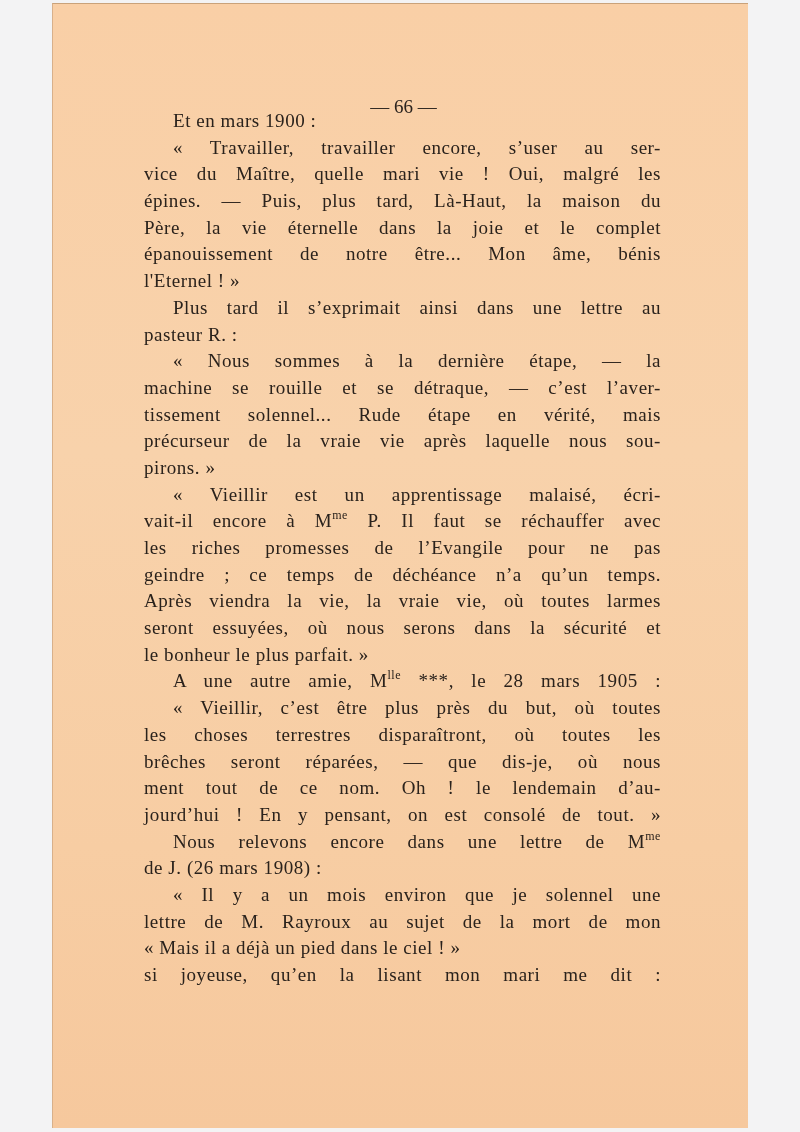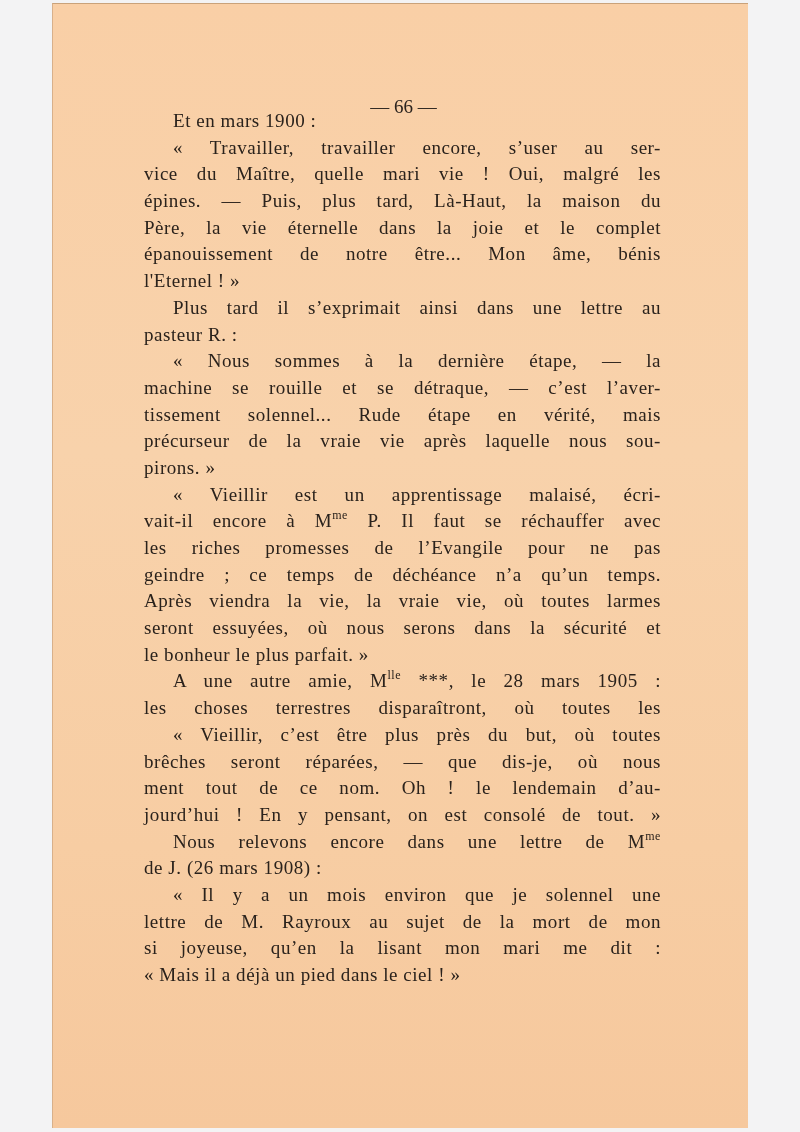--- a/index.html
+++ b/index.html
@@ -90,25 +90,25 @@
       <span class="line"><span>précurseur de la vraie vie après laquelle nous sou-</span></span>
       <span class="line last"><span>pirons. »</span></span>
       <span class="line indent"><span>« Vieillir est un apprentissage malaisé, écri-</span></span>
       <span class="line"><span>vait-il encore à M</span><sup>me</sup><span> P. Il faut se réchauffer avec</span></span>
       <span class="line"><span>les riches promesses de l’Evangile pour ne pas</span></span>
       <span class="line"><span>geindre ; ce temps de déchéance n’a qu’un temps.</span></span>
       <span class="line"><span>Après viendra la vie, la vraie vie, où toutes larmes</span></span>
       <span class="line"><span>seront essuyées, où nous serons dans la sécurité et</span></span>
       <span class="line last"><span>le bonheur le plus parfait. »</span></span>
       <span class="line indent"><span>A une autre amie, M</span><sup>lle</sup><span> ***, le 28 mars 1905 :</span></span>
+      <span class="line indent"><span>« Vieillir, c’est être plus près du but, où toutes</span></span>
       <span class="line"><span>les choses terrestres disparaîtront, où toutes les</span></span>
-      <span class="line indent"><span>« Vieillir, c’est être plus près du but, où toutes</span></span>
       <span class="line"><span>brêches seront réparées, — que dis-je, où nous</span></span>
       <span class="line"><span>ment tout de ce nom. Oh ! le lendemain d’au-</span></span>
       <span class="line"><span>jourd’hui ! En y pensant, on est consolé de tout. »</span></span>
       <span class="line indent"><span>Nous relevons encore dans une lettre de M</span><sup>me</sup></span>
       <span class="line last"><span>de J. (26 mars 1908) :</span></span>
       <span class="line indent"><span>« Il y a un mois environ que je solennel une</span></span>
       <span class="line"><span>lettre de M. Rayroux au sujet de la mort de mon</span></span>
+      <span class="line last"><span>« Mais il a déjà un pied dans le ciel ! »</span></span>
       <span class="line"><span>si joyeuse, qu’en la lisant mon mari me dit :</span></span>
-      <span class="line last"><span>« Mais il a déjà un pied dans le ciel ! »</span></span>
     </div>
 </div>
 
 </body></html>

